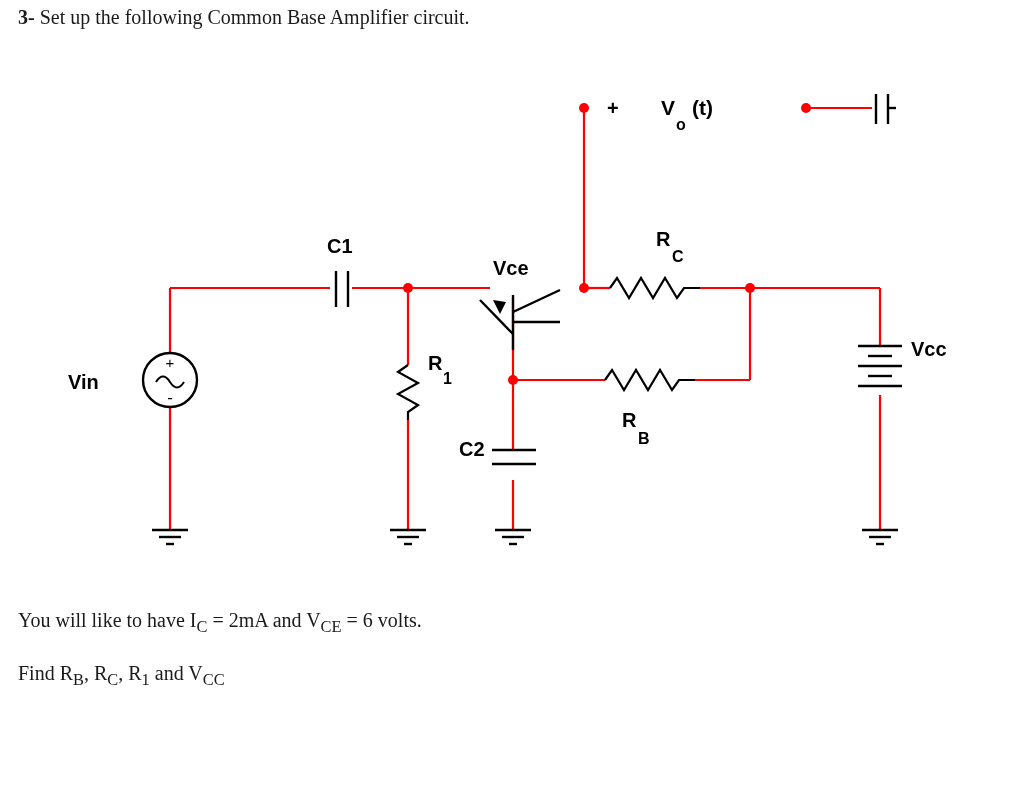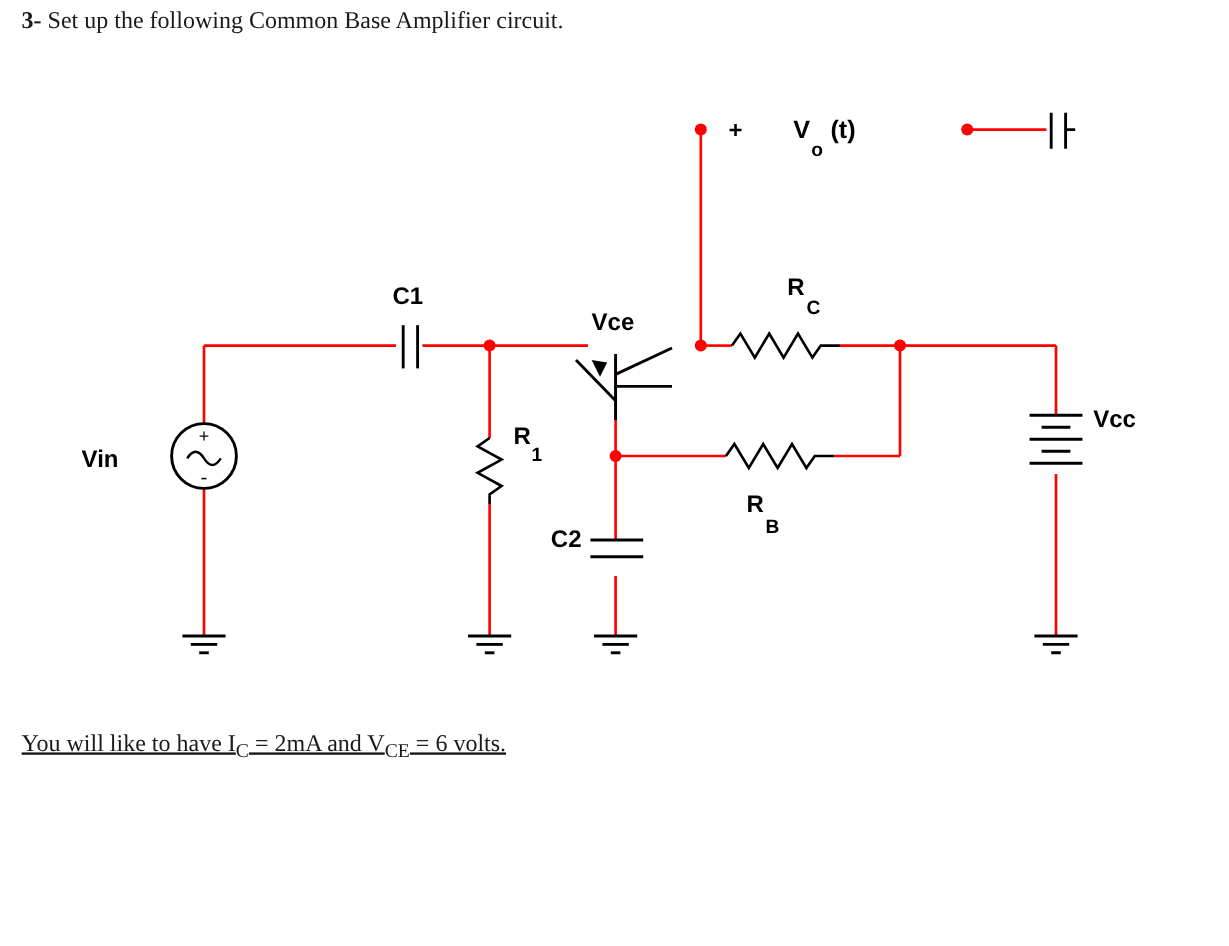--- a/index.html
+++ b/index.html
@@ -36,21 +36,20 @@
     top: 50px;
     width: 1024px;
     height: 540px;
   }
   .para {
     position: absolute;
     left: 18px;
     font-size: 20px;
     font-family: "Liberation Serif", serif;
     line-height: 1.35;
-    text-decoration: underline;
   }
   .p1 { top: 607px; }
   .p2 { top: 660px; }
   .p3 { top: 712px; width: 950px; }
   sub {
     font-size: 0.72em;
     vertical-align: -0.28em;
   }
   .sc { font-size: 0.82em; }
   svg text {
@@ -214,15 +213,18 @@
       <text x="676" y="80" font-size="16" font-weight="bold">o</text>
       <text x="692" y="65" font-size="21" font-weight="bold">(t)</text>
 
     </svg>
   </div>
 
   <div class="para p1">
     <span>You will like to have I</span><sub class="sc">C</sub><span> = 2mA and V</span><sub class="sc">CE</sub><span> = 6 volts.</span>
   </div>
 
+  <div class="para p2">
+    <span>Find R</span><sub class="sc">B</sub><span>, R</span><sub class="sc">C</sub><span>, R</span><sub class="sc">1</sub><span> and V</span><sub class="sc">CC</sub>
+  </div>
 
 
 </div>
 
 </body></html>

